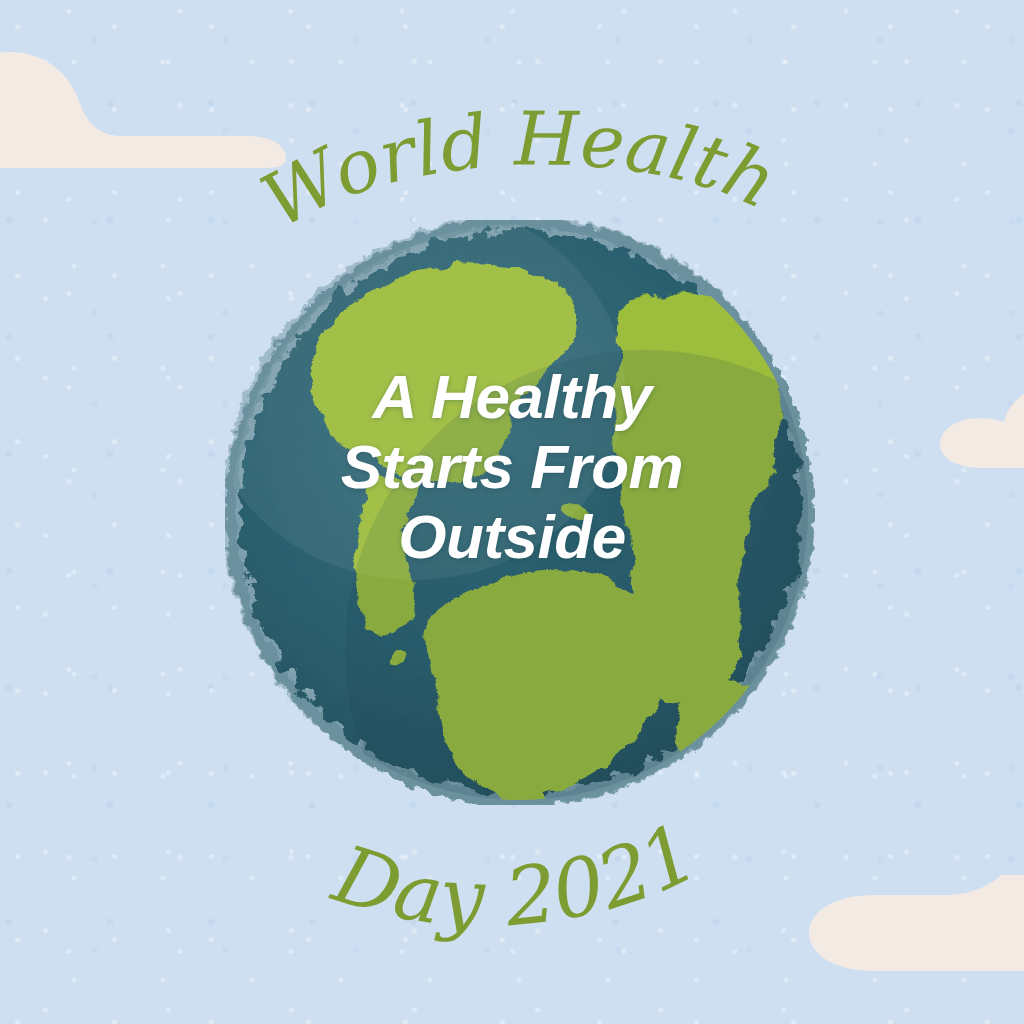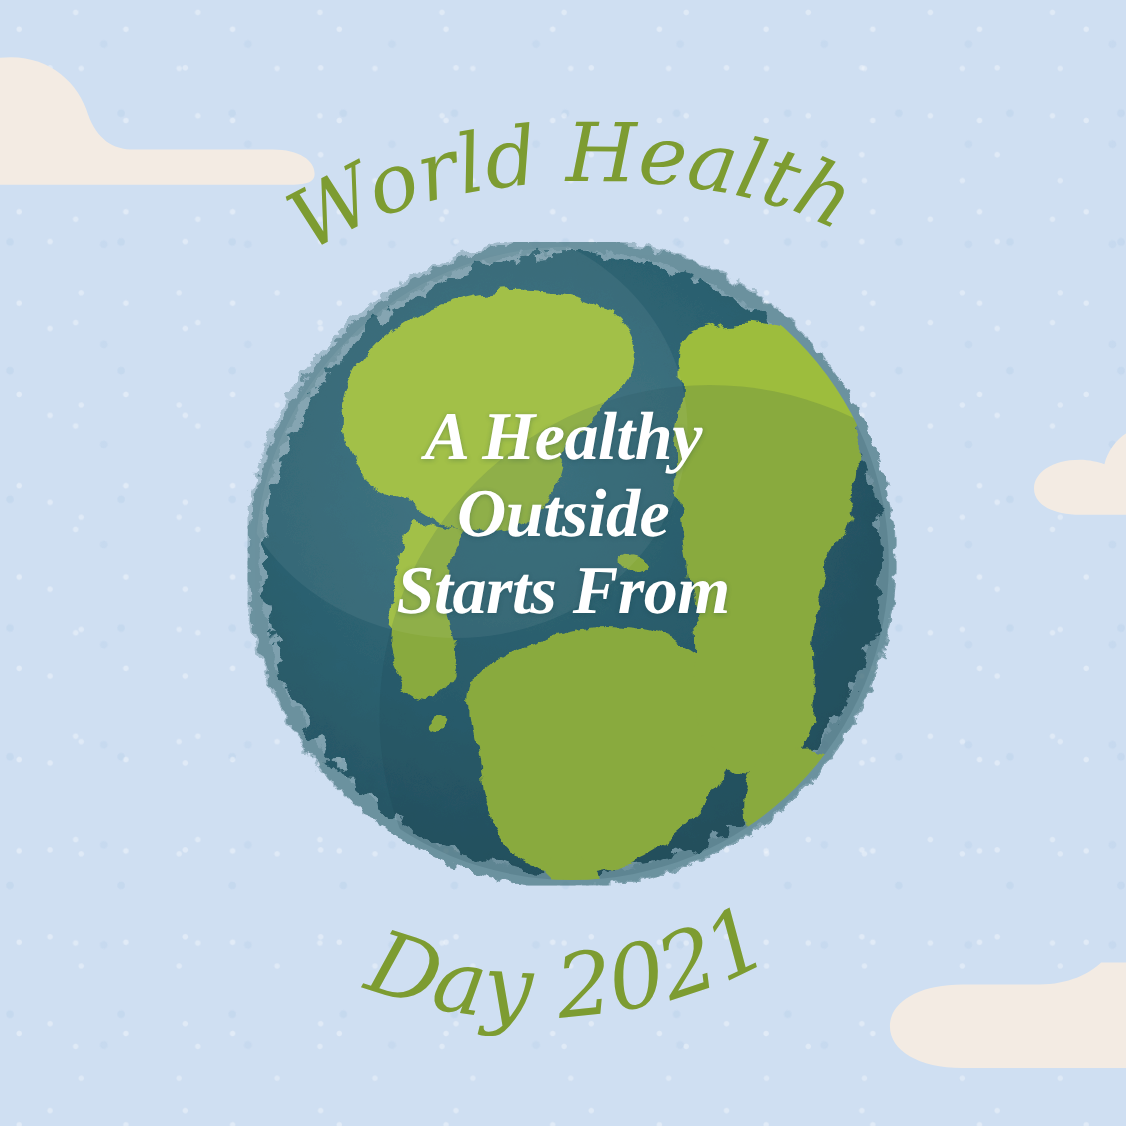--- a/index.html
+++ b/index.html
@@ -53,21 +53,21 @@
     font-weight: 400;
   }
 
   
   #headline {
     position: absolute;
     left: 0;
     top: 362px;
     width: 1024px;
     text-align: center;
-    font-family: Liberation Serif, serif;
+    font-family: Liberation Sans, sans-serif;
     font-style: italic;
     font-weight: 700;
     font-size: 62px;
     line-height: 70px;
     letter-spacing: -0.5px;
     color: #ffffff;
     text-shadow: 0 1px 5px rgba(20,60,70,.30);
   }
   #headline .hl-line { display: block; white-space: nowrap; }
 </style>
@@ -177,22 +177,22 @@
     <defs>
       <path id="arcTop" d="M 40 175 C 140 55 480 50 585 150" fill="none"></path>
     </defs>
     <text class="script-text" font-size="74" fill="#7d9c31">
       <textPath href="#arcTop" startOffset="50%" text-anchor="middle">World Health</textPath>
     </text>
   </svg>
 
   <div id="headline">
     <span class="hl-line">A Healthy</span>
+    <span class="hl-line">Starts From</span>
     <span class="hl-line">Outside</span>
-    <span class="hl-line">Starts From</span>
   </div>
 
   <svg class="script-svg" style="left:265px; top:805px; width:510px; height:200px;" viewBox="0 0 510 200" xmlns="http://www.w3.org/2000/svg">
     <defs>
       <path id="arcBottom" d="M 20 65 C 130 150 370 135 480 35" fill="none"></path>
     </defs>
     <text class="script-text" font-size="80" fill="#7d9c31">
       <textPath href="#arcBottom" startOffset="50%" text-anchor="middle">Day 2021</textPath>
     </text>
   </svg>

